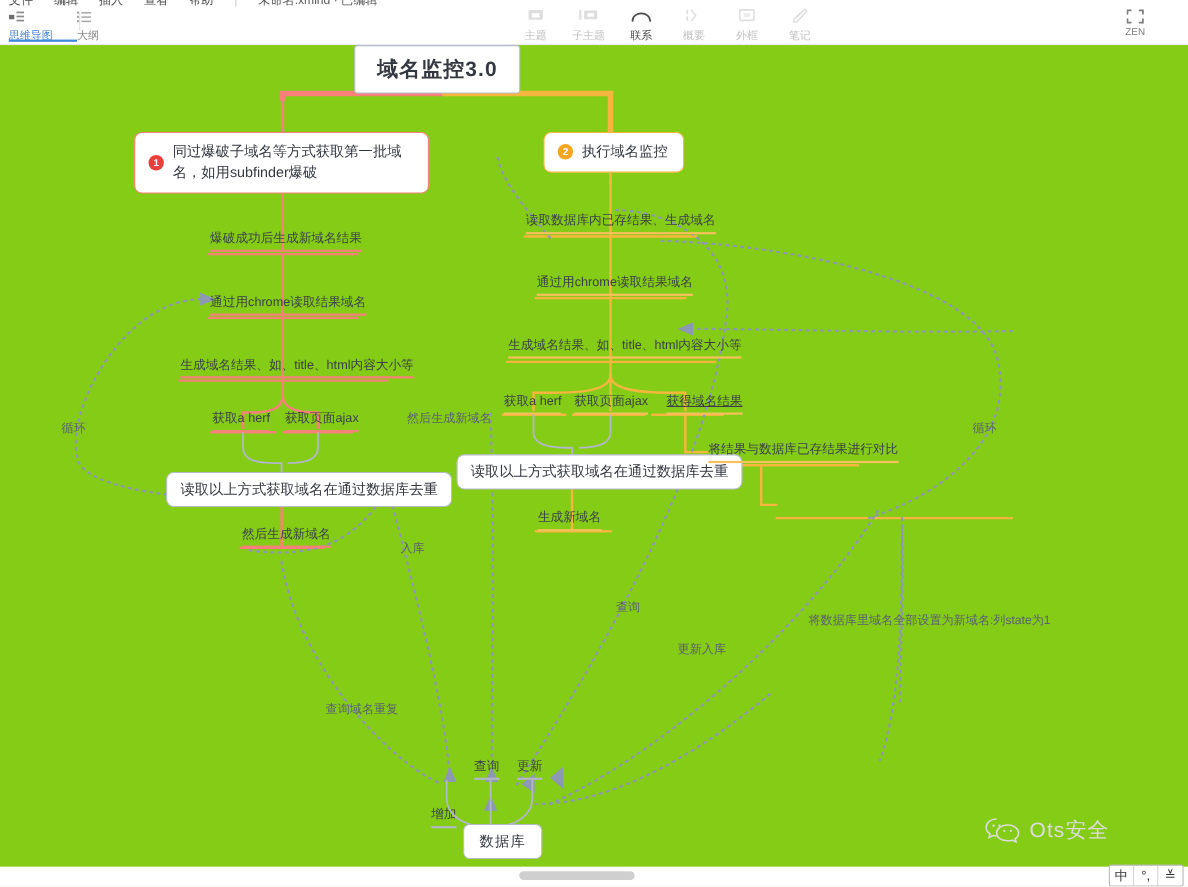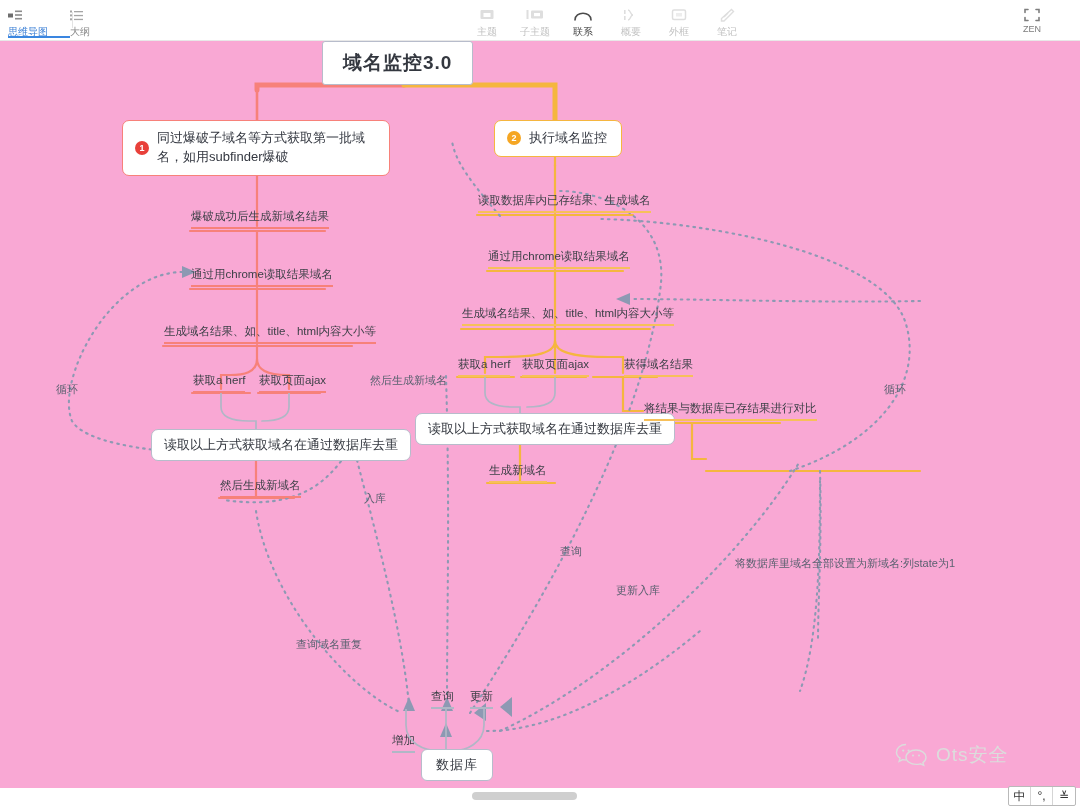--- a/index.html
+++ b/index.html
@@ -53,21 +53,21 @@
   .tool.on { color:#4b4b4b; }
   .tool .ic svg { vertical-align:middle; }
 
   .zenbtn { position:absolute; left:1012px; top:-2px; width:40px; text-align:center;
             font-size:9px; color:#7d7d7d; cursor:pointer; }
   .zenbtn .ic { display:block; height:16px; line-height:16px; }
 
   .toolbar-rule { position:absolute; left:0; top:40px; width:1080px; height:1px; background:#e8e8e8; }
 
   
-  #canvas { position:absolute; left:0; top:41px; width:1080px; height:747px; background:#f9a8d4; }
+  #canvas { position:absolute; left:0; top:41px; width:1080px; height:747px; background:#84cc16; }
   #wires { position:absolute; left:0; top:0; width:1080px; height:747px; }
 
   .node { position:absolute; white-space:nowrap; }
 
   .boxnode {
     border:1px solid #b7bccb; border-radius:3px; background:#fff;
     font-size:17px; color:#33373f; padding:7px 16px; letter-spacing:1px;
   }
   .boxnode.root { font-size:19px; font-weight:bold; padding:8px 20px; }
   .boxnode.rounded { border-radius:7px; font-size:13px; padding:6px 12px; letter-spacing:0; }
@@ -114,20 +114,31 @@
          border:1px solid #b9b9b9; background:#fff; border-radius:2px; overflow:hidden; }
   .ime span { display:block; width:22px; text-align:center; font-size:12px; color:#333;
               line-height:18px; border-right:1px solid #d5d5d5; }
   .ime span:last-child { border-right:none; }
 </style>
 </head>
 <body>
 
 <div id="app">
 
+  <div class="menubar">
+    <div class="inner">
+      <span>文件</span>
+      <span>编辑</span>
+      <span>插入</span>
+      <span>查看</span>
+      <span>帮助</span>
+      <span class="sep">|</span>
+      <span class="docname">未命名.xmind · 已编辑</span>
+    </div>
+  </div>
 
   <div class="toolbar">
 
     <div class="tabgroup">
       <div class="tabitem active">
         <span class="ic">
           <svg width="14" height="11" viewBox="0 0 14 11">
             <rect x="0" y="3.5" width="5" height="4" fill="#6e6e6e"></rect>
             <rect x="7" y="0.5" width="7" height="1.6" fill="#8c8c8c"></rect>
             <rect x="7" y="4.2" width="7" height="1.6" fill="#8c8c8c"></rect>
@@ -345,21 +356,21 @@
     </div>
 
     <div class="node leaf r" style="left:220px; top:437px;">然后生成新域名</div>
 
     <div class="node leaf y" style="left:478px; top:152px;">读取数据库内已存结果、生成域名</div>
     <div class="node leaf y" style="left:488px; top:208px;">通过用chrome读取结果域名</div>
     <div class="node leaf y" style="left:462px; top:265px;">生成域名结果、如、title、html内容大小等</div>
 
     <div class="node leaf y" style="left:458px; top:316px;">获取a herf</div>
     <div class="node leaf y" style="left:522px; top:316px;">获取页面ajax</div>
-    <div class="node leaf y" style="left:624px; top:316px;">获得域名结果</div>
+    <div class="node leaf y" style="left:606px; top:316px;text-decoration:underline;">获得域名结果</div>
 
     <div class="node" style="left:415px; top:372px;">
       <div class="boxnode rounded">读取以上方式获取域名在通过数据库去重</div>
     </div>
 
     <div class="node leaf y" style="left:489px; top:422px;">生成新域名</div>
 
     <div class="node leaf y" style="left:644px; top:360px;">将结果与数据库已存结果进行对比</div>
 
     <div class="node leaf g" style="left:392px; top:648px;margin-top:44px;">增加</div>

